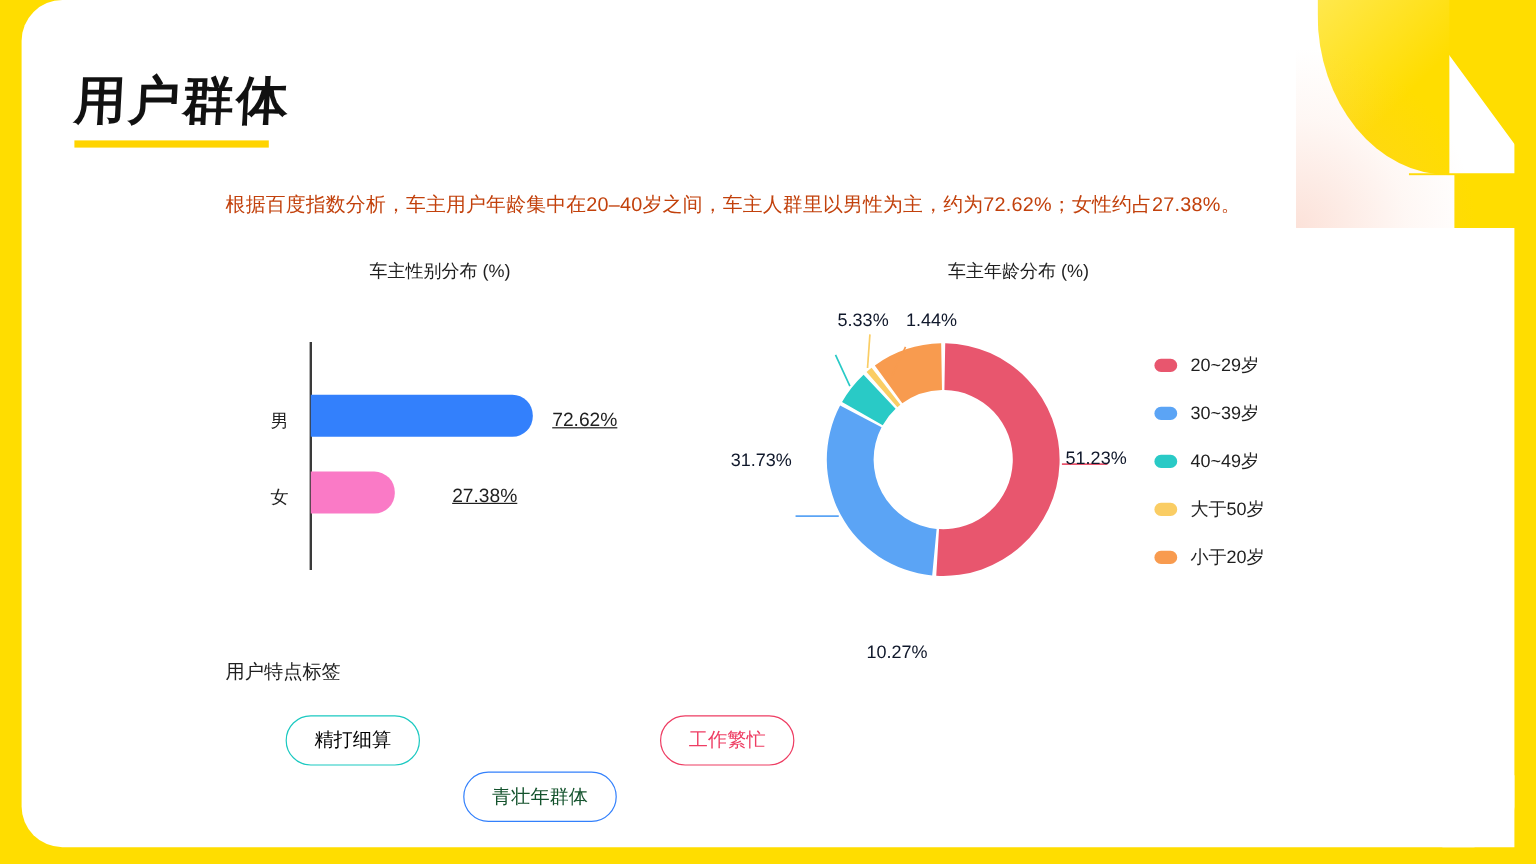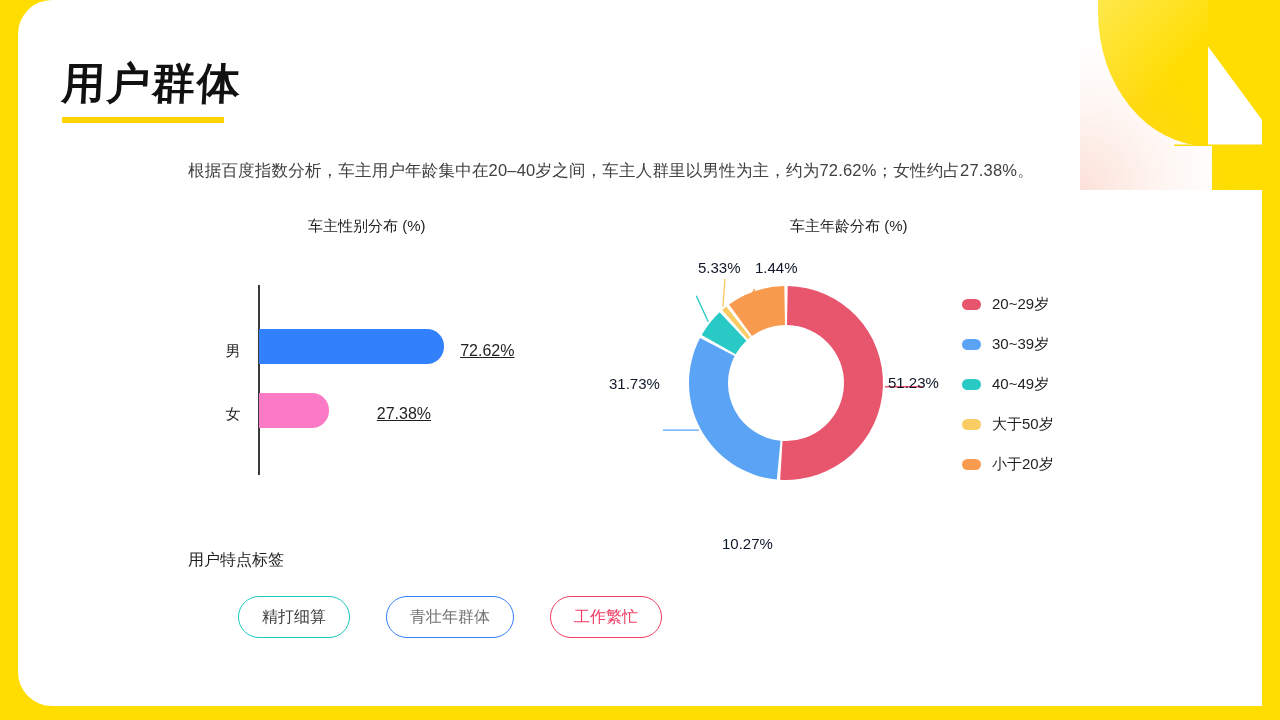--- a/index.html
+++ b/index.html
@@ -80,21 +80,21 @@
     left:62px; top:117px;
     width:162px; height:6px;
     background:#FFD400;
   }
 
   
   #lead-text{
     position:absolute;
     left:188px; top:160px;
     font-size:16.5px;
-    color:#404040;
+    color:#c2410c;
     letter-spacing:0.2px;
     white-space:nowrap;
   }
 
   
   .chart-title{
     position:absolute;
     font-size:15px;
     color:#1f1f1f;
     white-space:nowrap;
@@ -251,16 +251,16 @@
       <span class="legend-label">大于50岁</span>
     </div>
     <div class="legend-item">
       <span class="legend-swatch" style="background: rgb(248, 155, 79);"></span>
       <span class="legend-label">小于20岁</span>
     </div>
   </div>
 
 <div id="tags-heading">用户特点标签</div>
 <div id="tags-row">
-    <div class="tag" style="border-color: rgb(27, 201, 193); color: #404040;">精打细算</div>
-    <div class="tag" style="border-color: rgb(51, 128, 252); color: #737373;">青壮年群体</div>
+    <div class="tag" style="border-color: rgb(27, 201, 193); color: #000000;">精打细算</div>
+    <div class="tag" style="border-color: rgb(51, 128, 252); color: #14532d; margin-top: 47px;">青壮年群体</div>
     <div class="tag" style="border-color: rgb(238, 61, 99); color: rgb(238, 61, 99);">工作繁忙</div>
   </div>
 
 </body></html>

